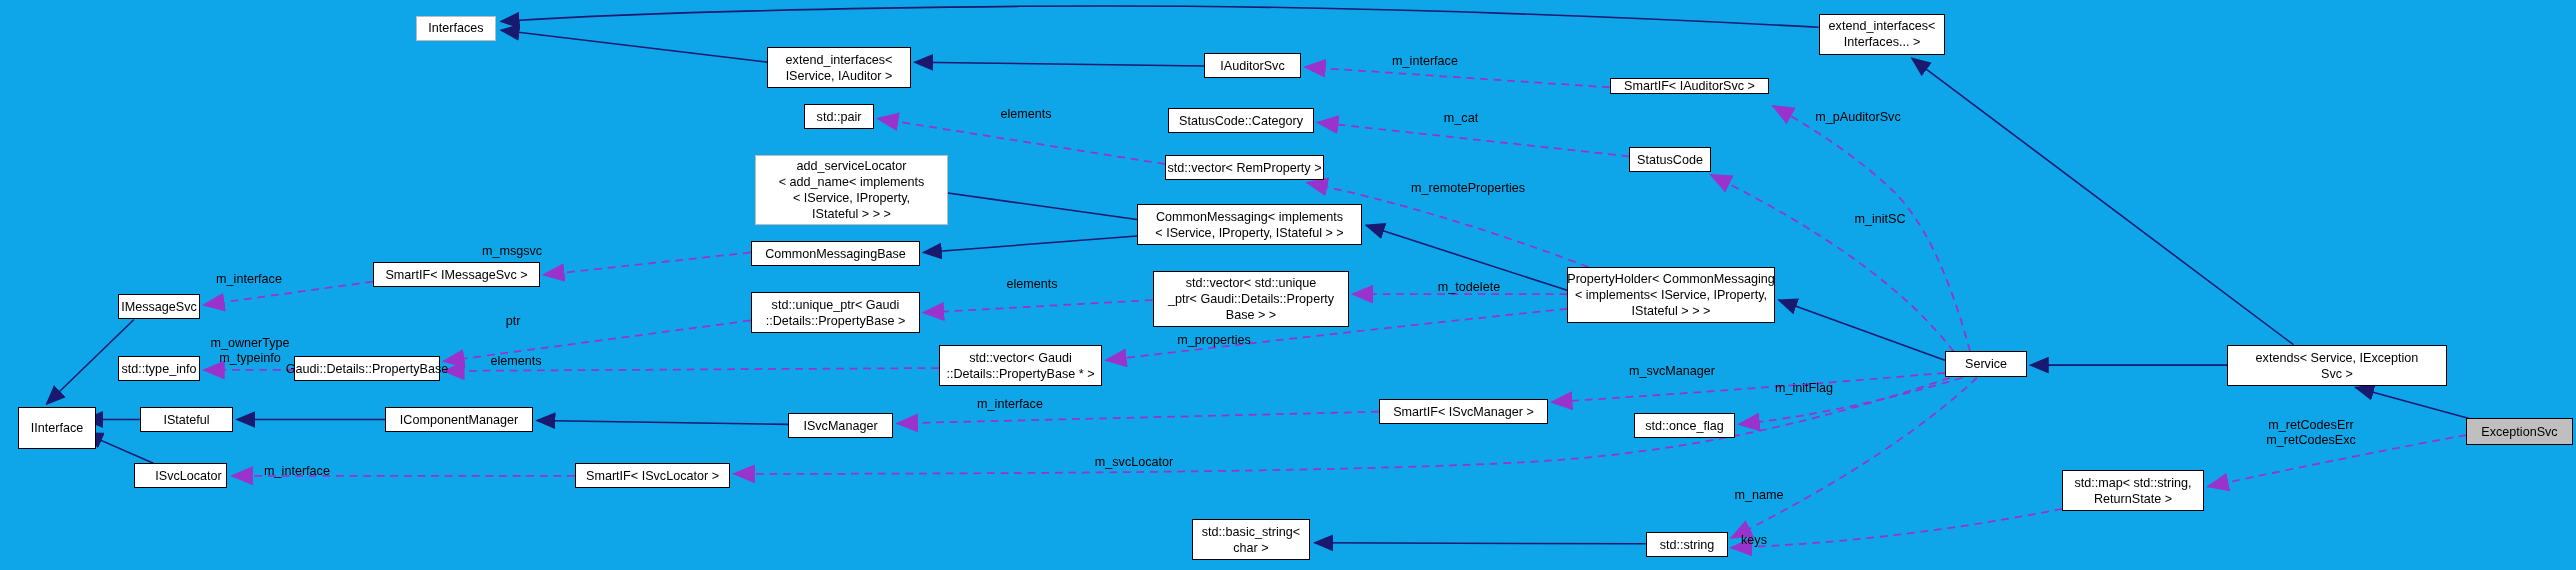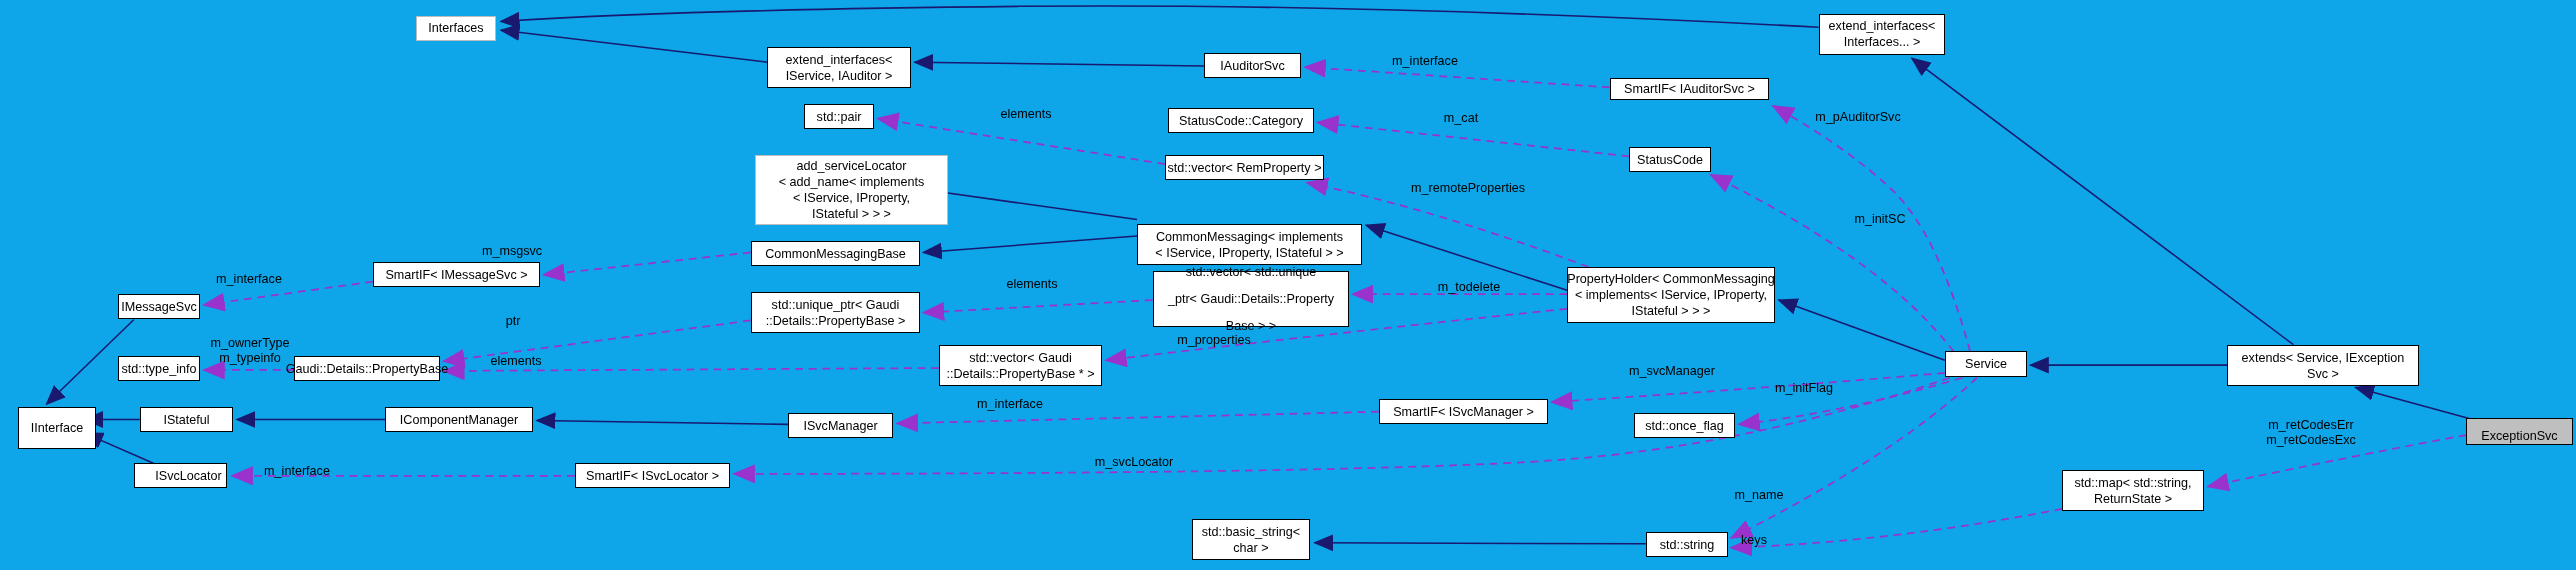--- a/index.html
+++ b/index.html
@@ -95,21 +95,21 @@
     <div class="node gray" style="left: 416px; top: 15.5px; width: 80px; height: 25px;">
       <span>Interfaces</span>
     </div>
     <div class="node" style="left: 767px; top: 47px; width: 144px; height: 41px;">
       <span>extend_interfaces&lt;</span>
       <span>IService, IAuditor &gt;</span>
     </div>
     <div class="node" style="left: 1204px; top: 53px; width: 97px; height: 25px;">
       <span>IAuditorSvc</span>
     </div>
-    <div class="node" style="left: 1610px; top: 78px; width: 159px; height: 22px;">
+    <div class="node" style="left: 1610px; top: 78px; width: 159px; height: 16px;">
       <span>SmartIF&lt; IAuditorSvc &gt;</span>
     </div>
     <div class="node" style="left: 1819px; top: 13.6px; width: 126px; height: 41px;">
       <span>extend_interfaces&lt;</span>
       <span>Interfaces... &gt;</span>
     </div>
     <div class="node" style="left: 804px; top: 104px; width: 70px; height: 25px;">
       <span>std::pair</span>
     </div>
     <div class="node" style="left: 1168px; top: 108px; width: 146px; height: 25px;">
@@ -120,38 +120,38 @@
     </div>
     <div class="node" style="left: 1165px; top: 155px; width: 159px; height: 25px;">
       <span>std::vector&lt; RemProperty &gt;</span>
     </div>
     <div class="node gray" style="left: 755px; top: 155px; width: 193px; height: 70px;">
       <span>add_serviceLocator</span>
       <span>&lt; add_name&lt; implements</span>
       <span>&lt; IService, IProperty,</span>
       <span>IStateful &gt; &gt; &gt;</span>
     </div>
-    <div class="node" style="left: 1137px; top: 204px; width: 225px; height: 41px; margin-top: 20px;">
+    <div class="node" style="left: 1137px; top: 204px; width: 225px; height: 41px;">
       <span>CommonMessaging&lt; implements</span>
       <span>&lt; IService, IProperty, IStateful &gt; &gt;</span>
     </div>
     <div class="node" style="left: 751px; top: 241px; width: 169px; height: 25px;">
       <span>CommonMessagingBase</span>
     </div>
     <div class="node" style="left: 373px; top: 262px; width: 167px; height: 25px;">
       <span>SmartIF&lt; IMessageSvc &gt;</span>
     </div>
     <div class="node" style="left: 118px; top: 294px; width: 82px; height: 25px;">
       <span>IMessageSvc</span>
     </div>
     <div class="node" style="left: 751px; top: 292px; width: 169px; height: 41px;">
       <span>std::unique_ptr&lt; Gaudi</span>
       <span>::Details::PropertyBase &gt;</span>
     </div>
-    <div class="node" style="left: 1153px; top: 271px; width: 196px; height: 56px; gap: 11px;">
+    <div class="node" style="left: 1153px; top: 271px; width: 196px; height: 56px;">
       <span>std::vector&lt; std::unique</span>
       <span>_ptr&lt; Gaudi::Details::Property</span>
       <span>Base &gt; &gt;</span>
     </div>
     <div class="node" style="left: 1567px; top: 267px; width: 208px; height: 56px;">
       <span>PropertyHolder&lt; CommonMessaging</span>
       <span>&lt; implements&lt; IService, IProperty,</span>
       <span>IStateful &gt; &gt; &gt;</span>
     </div>
     <div class="node" style="left: 118px; top: 356px; width: 82px; height: 25px;">
@@ -160,21 +160,21 @@
     <div class="node" style="left: 294px; top: 356px; width: 146px; height: 25px;">
       <span>Gaudi::Details::PropertyBase</span>
     </div>
     <div class="node" style="left: 939px; top: 345px; width: 163px; height: 41px;">
       <span>std::vector&lt; Gaudi</span>
       <span>::Details::PropertyBase * &gt;</span>
     </div>
     <div class="node" style="left: 1945px; top: 351px; width: 82px; height: 26px;">
       <span>Service</span>
     </div>
-    <div class="node" style="left: 2227px; top: 345px; width: 192px; height: 41px;">
+    <div class="node" style="left: 2227px; top: 345px; width: 220px; height: 41px;">
       <span>extends&lt; Service, IException</span>
       <span>Svc &gt;</span>
     </div>
     <div class="node" style="left: 18px; top: 407px; width: 78px; height: 42px;">
       <span>IInterface</span>
     </div>
     <div class="node" style="left: 140px; top: 407px; width: 93px; height: 25px;">
       <span>IStateful</span>
     </div>
     <div class="node" style="left: 385px; top: 407px; width: 148px; height: 25px;">
@@ -199,21 +199,21 @@
       <span>std::basic_string&lt;</span>
       <span>char &gt;</span>
     </div>
     <div class="node" style="left: 1646px; top: 532px; width: 82px; height: 25px;">
       <span>std::string</span>
     </div>
     <div class="node" style="left: 2062px; top: 470px; width: 142px; height: 41px;">
       <span>std::map&lt; std::string,</span>
       <span>ReturnState &gt;</span>
     </div>
-    <div class="node current" style="left: 2466px; top: 418px; width: 107px; height: 27px; justify-content: flex-end;">
+    <div class="node current" style="left: 2466px; top: 418px; width: 107px; height: 27px;">
       <span>ExceptionSvc</span>
     </div>
     <div class="edge-label" style="left: 1026px; top: 114px;">
       <span>elements</span>
     </div>
     <div class="edge-label" style="left: 1461px; top: 118px;">
       <span>m_cat</span>
     </div>
     <div class="edge-label" style="left: 1425px; top: 61px;">
       <span>m_interface</span>

